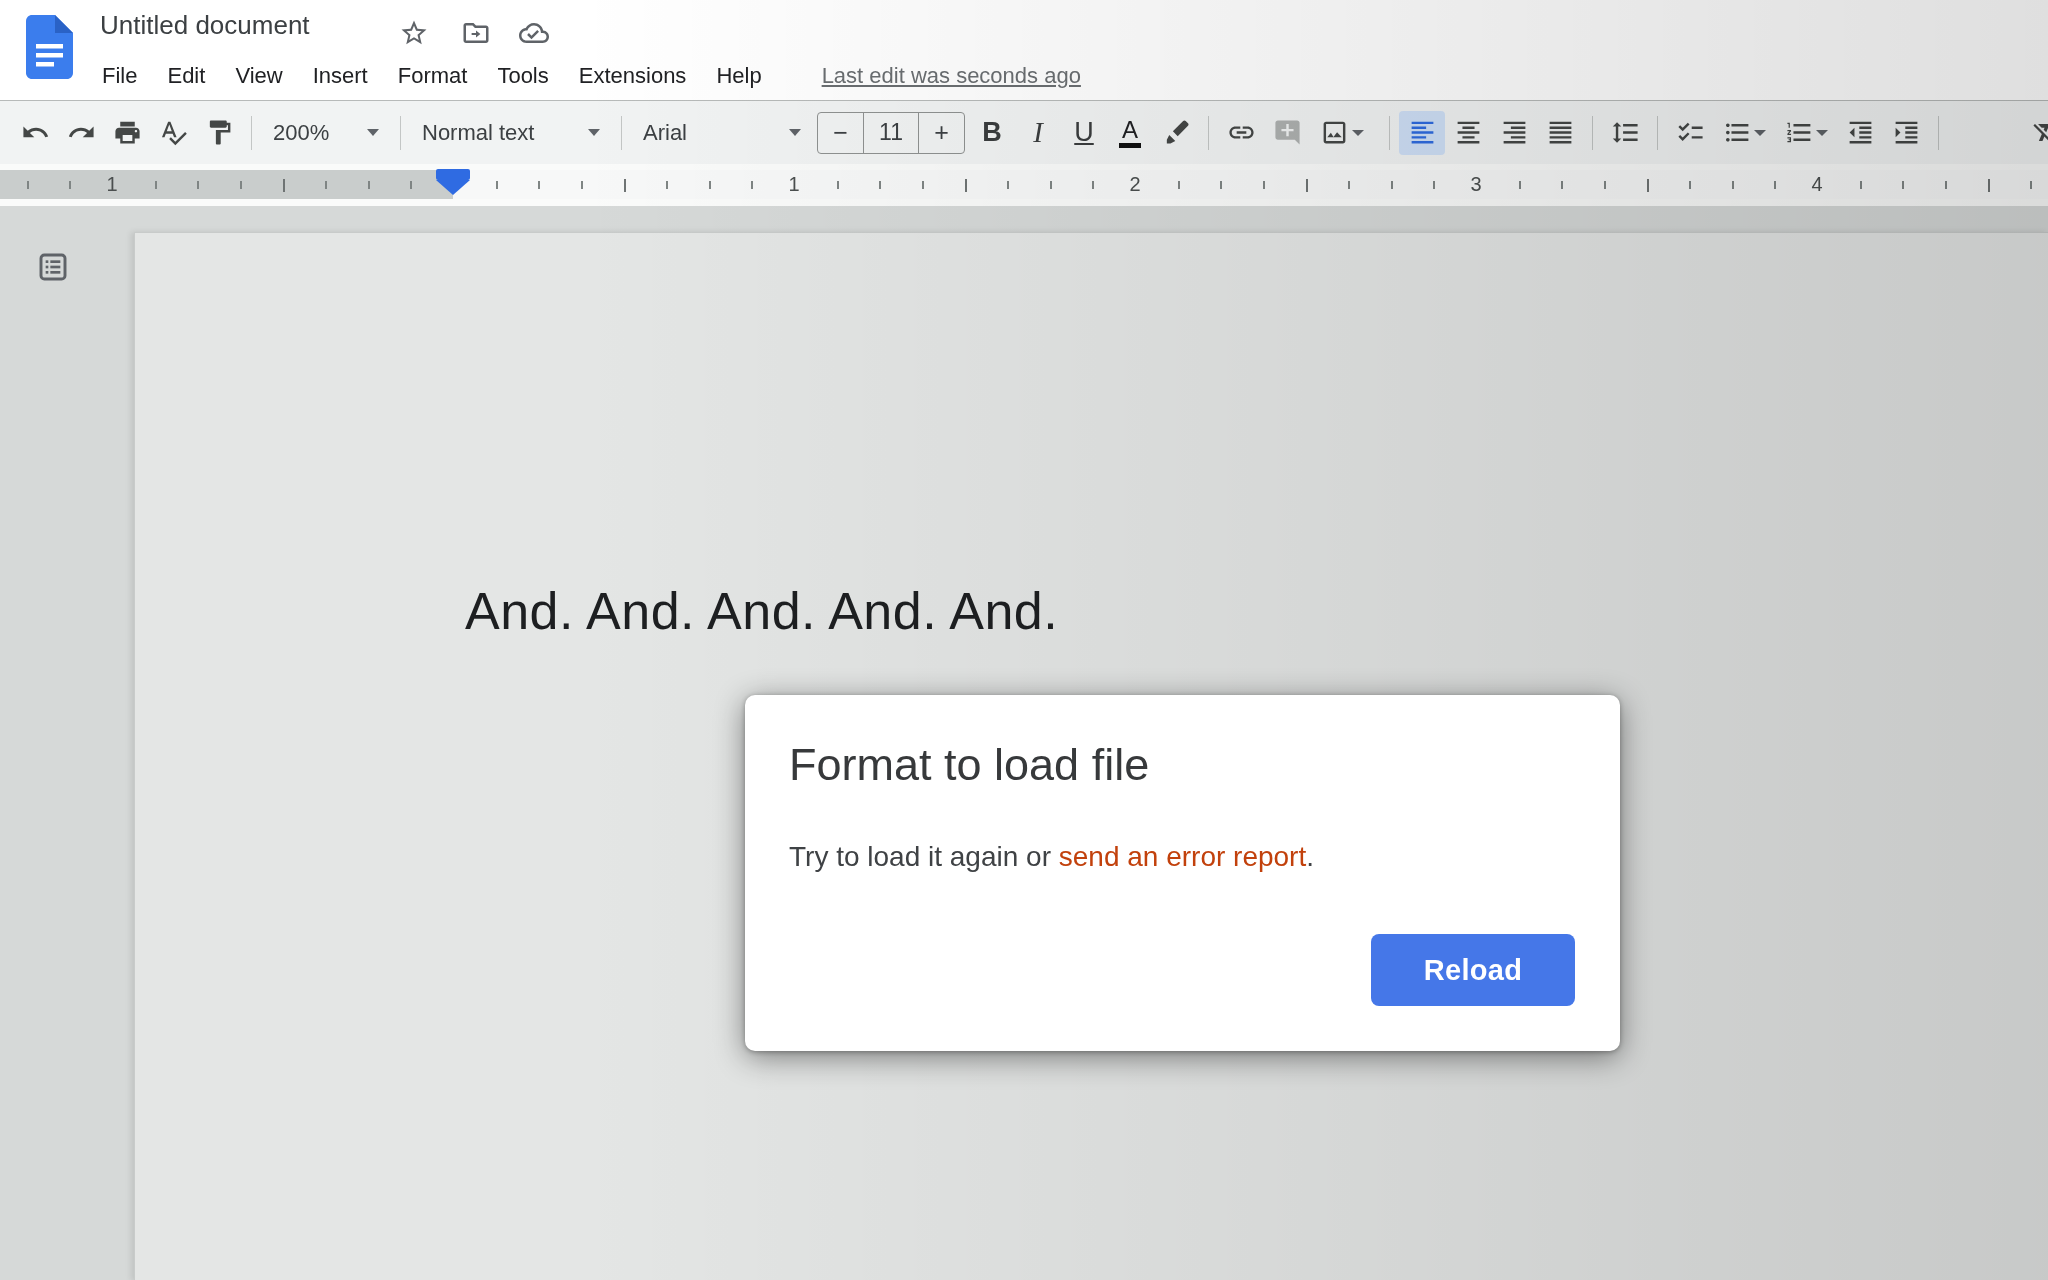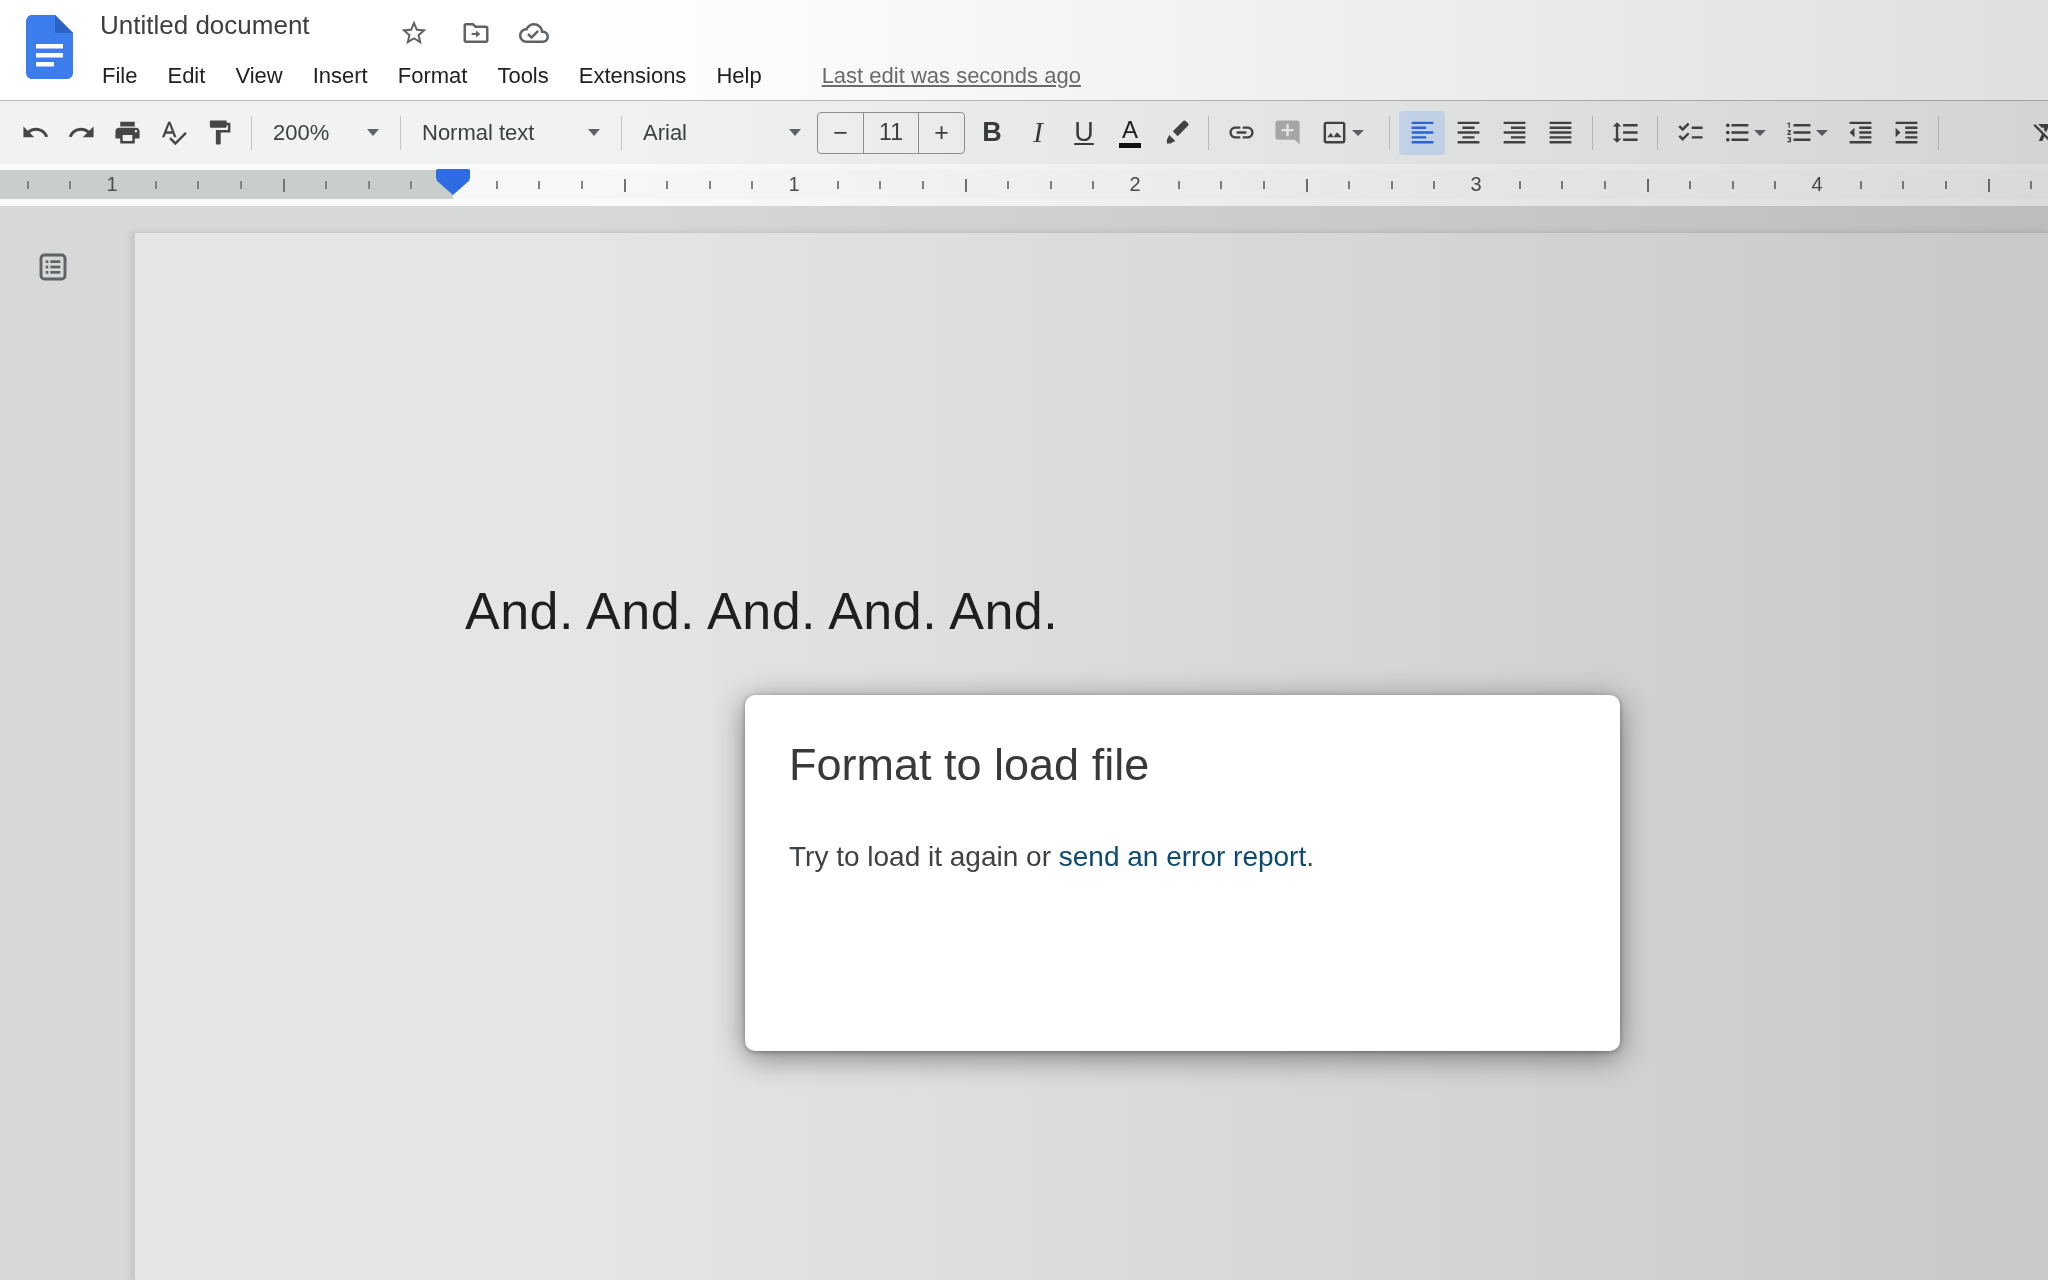--- a/index.html
+++ b/index.html
@@ -66,21 +66,21 @@
 
   
   .vignette{position:absolute;left:0;top:0;width:2048px;height:1280px;pointer-events:none;z-index:40;
             background:linear-gradient(90deg, rgba(0,0,0,0) 28%, rgba(0,0,0,0.05) 58%, rgba(0,0,0,0.125) 100%);}
 
   
   .dialog{position:absolute;left:745px;top:695px;width:875px;height:356px;background:#ffffff;border-radius:10px;z-index:60;
           box-shadow:0 6px 30px rgba(0,0,0,.45), 0 1px 5px rgba(0,0,0,.30);}
   .dlg-title{position:absolute;left:44px;top:44px;font-size:45px;color:#37393b;white-space:nowrap;}
   .dlg-body{position:absolute;left:44px;top:146px;font-size:28px;color:#3f4245;white-space:nowrap;}
-  .dlg-link{color:#0c4a6e;cursor:pointer;}
+  .dlg-link{color:#c2410c;cursor:pointer;}
   .reload-btn{position:absolute;right:45px;bottom:45px;width:204px;height:72px;border-radius:8px;background:#4577e8;
               display:flex;align-items:center;justify-content:center;color:#fff;font-size:29px;font-weight:700;letter-spacing:.3px;}
 </style>
 </head>
 <body>
 
 <div id="screen">
 
   <div class="header">
     <svg class="docs-logo" viewBox="0 0 47 64">
@@ -359,15 +359,16 @@
     </div>
   </div>
 
   <div class="vignette"></div>
 
   <div class="dialog">
     <div class="dlg-title">Format to load file</div>
     <div class="dlg-body">
       <span>Try to load it again or </span><span class="dlg-link">send an error report</span><span>.</span>
     </div>
+    <div class="reload-btn">Reload</div>
   </div>
 
 </div>
 
 </body></html>

